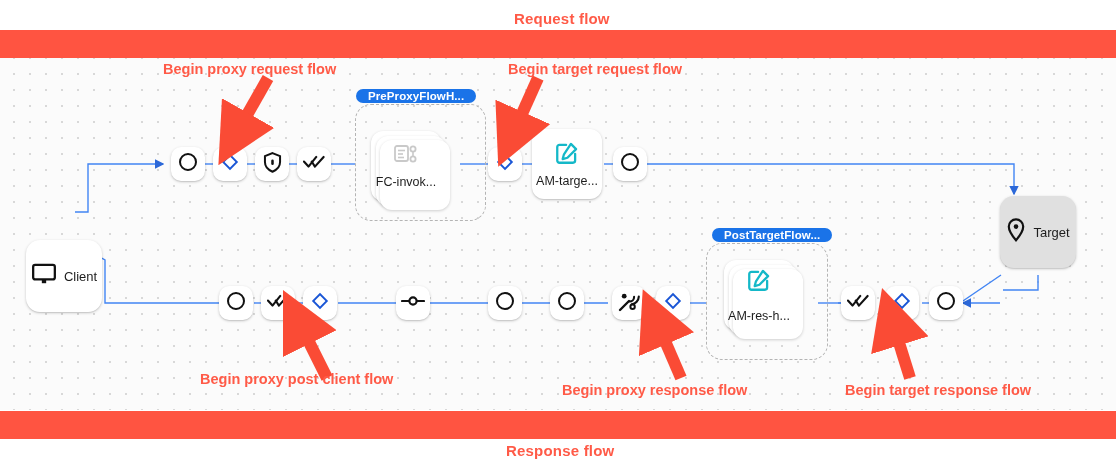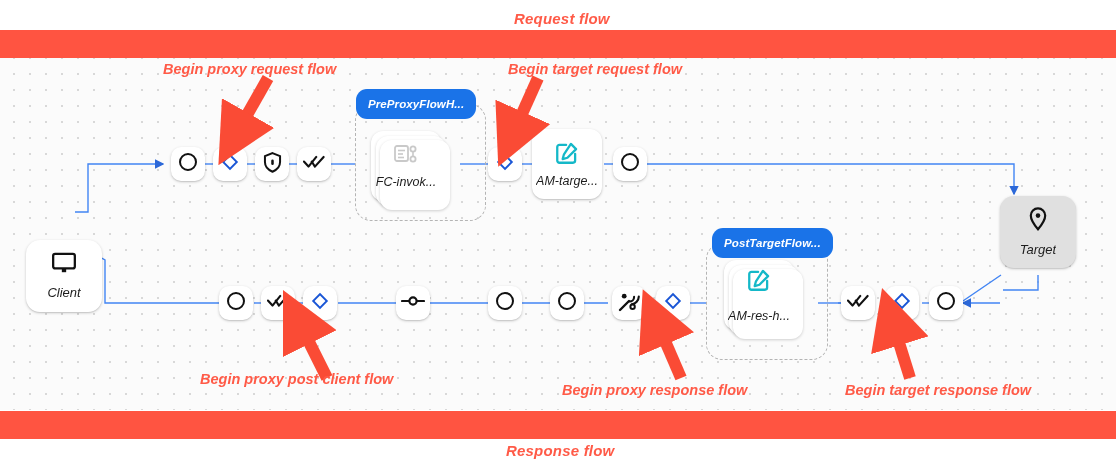--- a/index.html
+++ b/index.html
@@ -2,21 +2,21 @@
 <html><head>
 <meta charset="utf-8">
 <style>
   * { box-sizing: border-box; margin: 0; padding: 0; }
   html, body {
     width: 1116px; height: 475px;
     background: #ffffff;
     font-family: "Liberation Sans", sans-serif;
     overflow: hidden;
   }
-  #root { position: relative; width: 984px; height: 475px; background:#fff;font-style:italic; }
+  #root { position: relative; width: 984px; height: 475px; background:#fff; }
 
   
   .banner-label {
     position: absolute;
     color: #ff5a47;
     font-weight: bold;
     font-size: 15px;
     letter-spacing: .2px;
     white-space: nowrap;
     z-index: 6;
@@ -72,21 +72,21 @@
   }
   .node.sm { width: 34px; height: 34px; }
   .node.big {
     width: 70px; height: 70px;
     flex-direction: column;
     gap: 4px;
     border-radius: 12px;
   }
   .node.endpoint {
     width: 76px; height: 72px;
-    flex-direction: column;
+    flex-direction: row;
     gap: 7px;
     border-radius: 14px;
   }
   .node.endpoint.grey { background: #e0e0e0; }
   .node-label {
     font-size: 12.5px;
     color: #1d1d1d;
     max-width: 64px;
     overflow: hidden;
     white-space: nowrap;
@@ -112,21 +112,21 @@
     border: 1.6px dashed #b4b4b4;
     border-radius: 16px;
     z-index: 2;
   }
   .flow-badge {
     position: absolute;
     background: #1a73e8;
     color: #fff;
     font-size: 11.5px;
     font-weight: bold;
-    padding: 9px 12px;
+    padding: 1px 12px;
     border-radius: 11px;
     white-space: nowrap;
     z-index: 4;
     letter-spacing: .1px;
   }
 
   
   .annot {
     position: absolute;
     color: #ff5a47;

